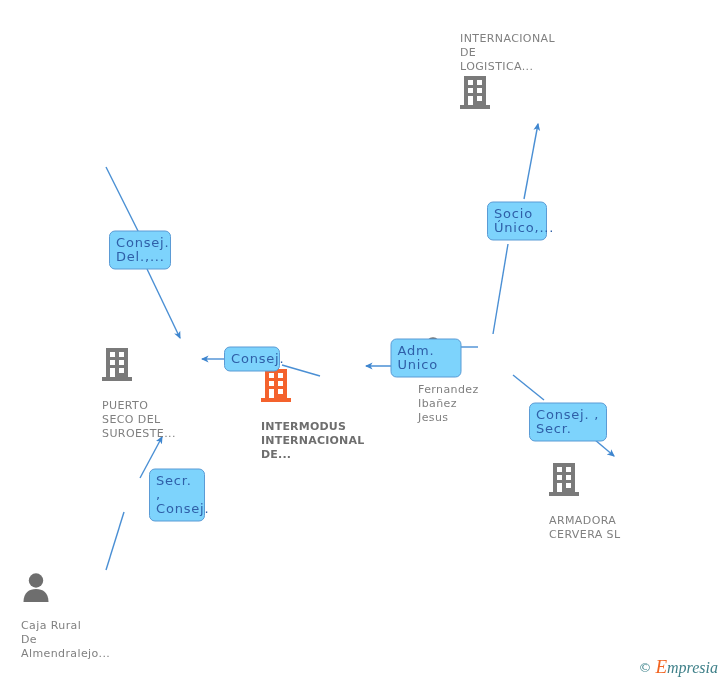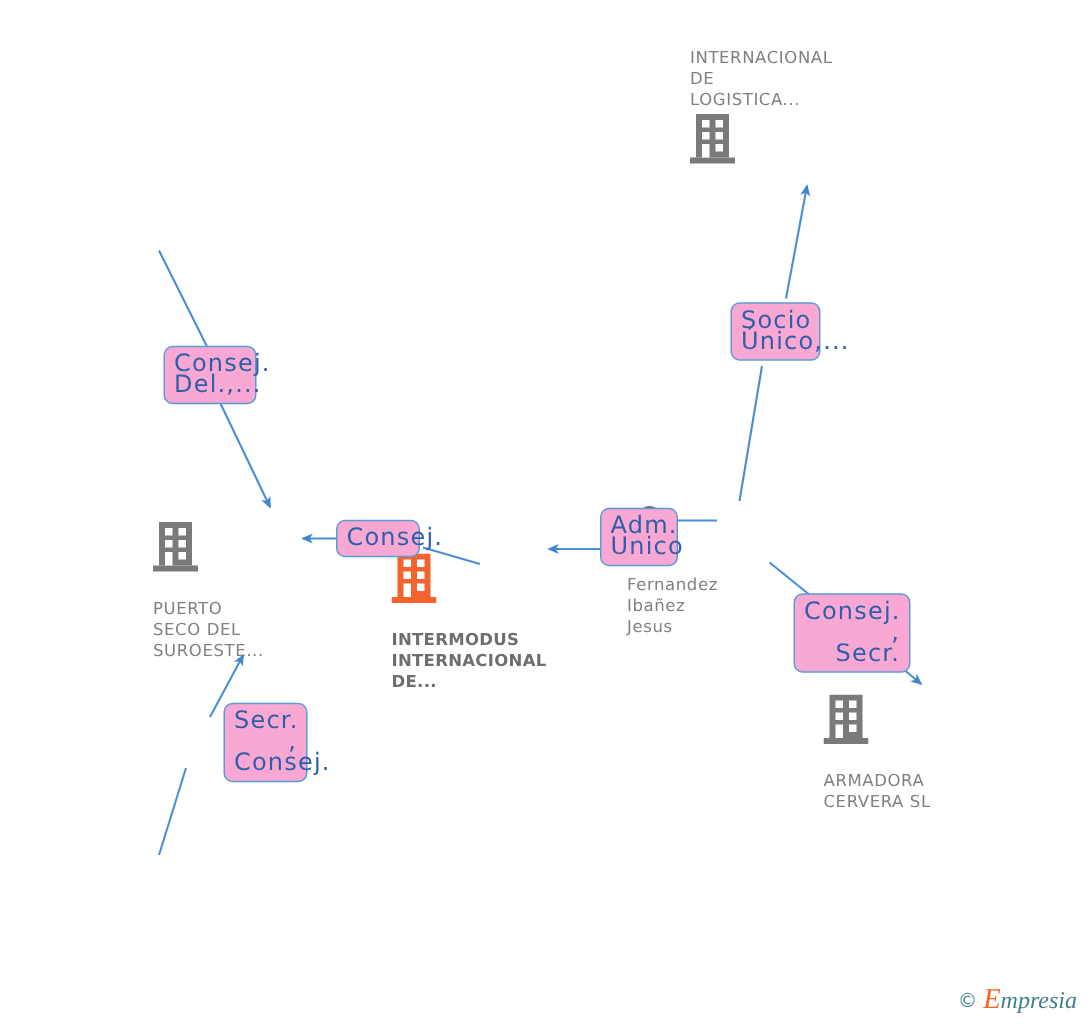--- a/index.html
+++ b/index.html
@@ -51,28 +51,28 @@
     color: #6e6e6e;
     letter-spacing: 0.2px;
   }
   .node .caption.above {
     margin-top: 0;
     margin-bottom: 2px;
   }
   .edge-label {
     position: absolute;
     box-sizing: border-box;
-    background: #f9a8d4;
+    background: #7dd3fc;
     border: 1.4px solid #5b9bd5;
     border-radius: 6px;
     color: #2f5fa8;
-    font-size: 16px;
+    font-size: 13px;
     line-height: 14px;
     letter-spacing: 0.8px;
-    text-align: right;
+    text-align: left;
     padding: 4px 6px 5px 6px;
     white-space: pre-line;
     transform: translate(-50%, -50%);
   }
   #watermark {
     position: absolute;
     right: 10px;
     bottom: 8px;
     display: flex;
     align-items: center;
@@ -203,30 +203,41 @@
         <rect x="8" y="12" width="5" height="5" fill="#ffffff"></rect>
         <rect x="17" y="12" width="5" height="5" fill="#ffffff"></rect>
         <rect x="8" y="20" width="5" height="9" fill="#ffffff"></rect>
         <rect x="17" y="20" width="5" height="5" fill="#ffffff"></rect>
       </svg>
     </span>
     <span class="caption">ARMADORA
 CERVERA SL</span>
   </div>
 
+  <div class="node" id="node-caja-rural" style="left:101px; top:572px;">
+    <span class="glyph">
+      <svg width="30" height="30" viewBox="0 0 30 30" xmlns="http://www.w3.org/2000/svg">
+        <circle cx="15" cy="8.5" r="7.2" fill="#6e6e6e"></circle>
+        <path d="M 2.5 30 C 2.5 20.4 8.2 17 15 17 C 21.8 17 27.5 20.4 27.5 30 Z" fill="#6e6e6e"></path>
+      </svg>
+    </span>
+    <span class="caption">Caja Rural
+De
+Almendralejo...</span>
+  </div>
 
   <div class="edge-label" style="left:140px; top:250px; width:62px;">Consej.
 Del.,...</div>
 
   <div class="edge-label" style="left:252px; top:359px; width:56px;">Consej.</div>
 
   <div class="edge-label" style="left:133px; top:495px; width:56px;margin-left:44px;">Secr. ,
 Consej.</div>
 
-  <div class="edge-label" style="left:426px; top:358px; width:52px;">Adm.
+  <div class="edge-label" style="left:426px; top:358px; width:71px;">Adm.
 Unico</div>
 
   <div class="edge-label" style="left:517px; top:221px; width:60px;">Socio
 Único,...</div>
 
   <div class="edge-label" style="left:568px; top:422px; width:78px;">Consej. ,
 Secr.</div>
 
   <div id="watermark">
     <span class="copy">©</span>

